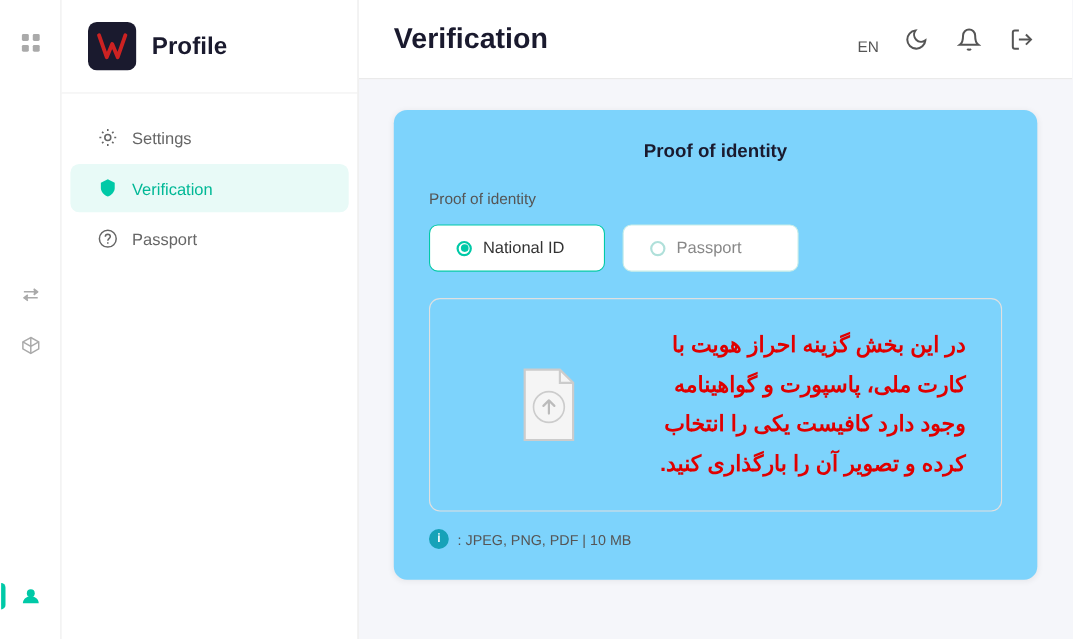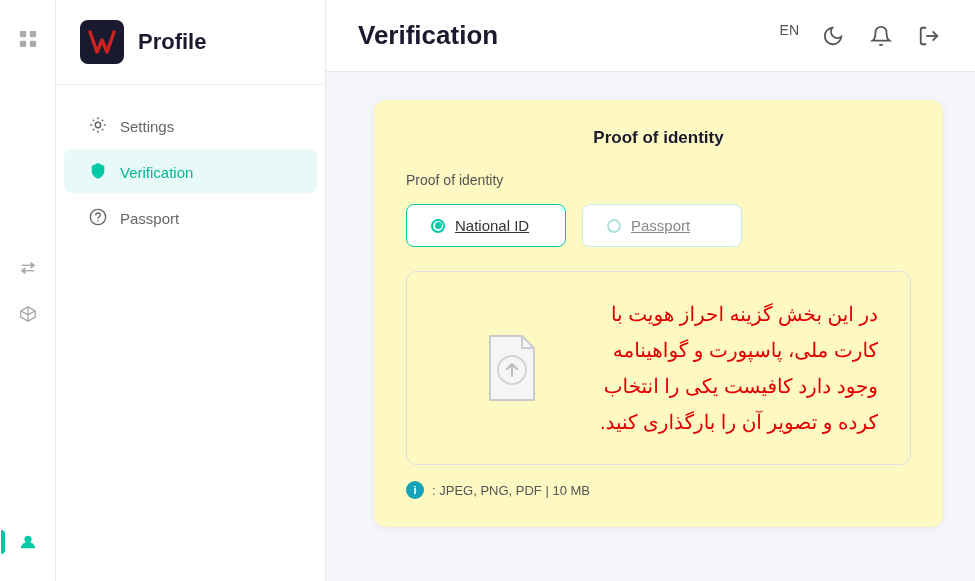--- a/index.html
+++ b/index.html
@@ -87,21 +87,21 @@
 
     .topbar-title {
       font-size: 26px;
       font-weight: 600;
       color: #1a1a2e;
       flex: 1;
     }
 
     .topbar-actions {
       display: flex;
-      align-items: flex-start;
+      align-items: flex-end;
       gap: 20px;
     }
 
     .lang-btn {
       font-size: 14px;
       color: #555;
       cursor: pointer;
       font-weight: 500;
     }
 
@@ -117,25 +117,24 @@
     }
 
     .content-area {
       flex: 1;
       padding: 28px 32px;
       overflow-y: auto;
     }
 
     
     .card {
-      background: #fef9c3;
+      background: #7dd3fc;
       border-radius: 12px;
       box-shadow: 0 1px 6px rgba(0,0,0,0.07);
       padding: 28px 32px;
-      margin-left: 16px;
     }
 
     .card-title {
       font-size: 17px;
       font-weight: 600;
       color: #1a1a2e;
       text-align: center;
       margin-bottom: 24px;
     }
 
@@ -160,21 +159,20 @@
       padding: 12px 24px;
       border-radius: 8px;
       border: 1.5px solid #00c9a7;
       cursor: pointer;
       font-size: 15px;
       font-weight: 500;
       background: #fff;
       color: #333;
       transition: background 0.15s;
       min-width: 160px;
-      text-decoration: underline;
     }
 
     .id-type-btn.active {
       background: #fff;
       border-color: #00c9a7;
     }
 
     .id-type-btn .dot {
       width: 14px;
       height: 14px;
@@ -220,21 +218,21 @@
       align-items: center;
       justify-content: center;
       flex: 1;
     }
 
     .upload-text {
       flex: 2;
       text-align: right;
       direction: rtl;
       font-size: 20px;
-      font-weight: 400;
+      font-weight: 700;
       color: #e00000;
       line-height: 1.8;
     }
 
     .file-info {
       display: flex;
       align-items: center;
       gap: 8px;
       font-size: 13px;
       color: #555;

